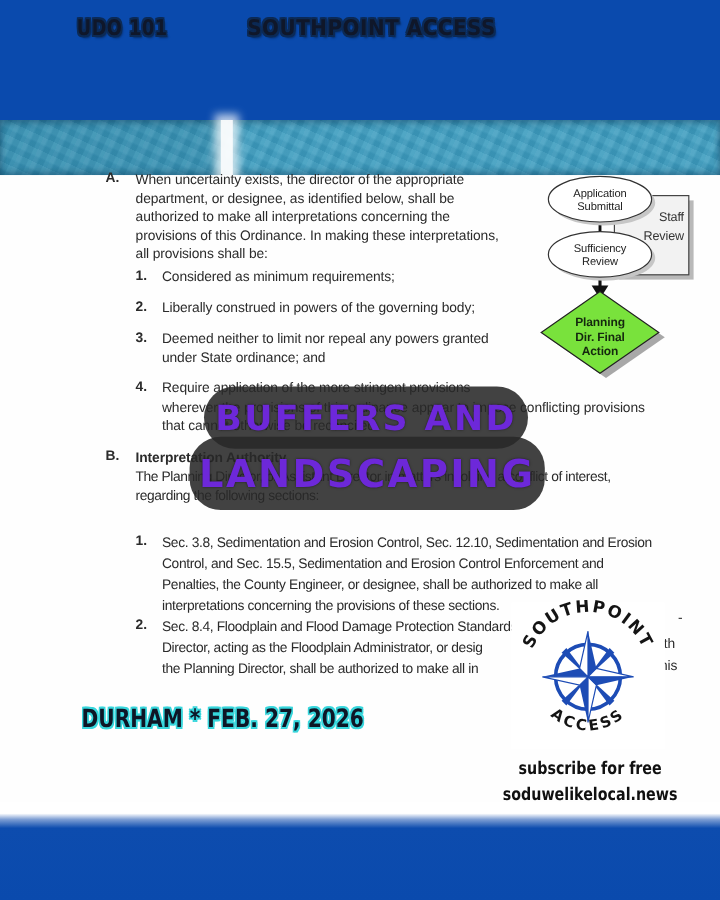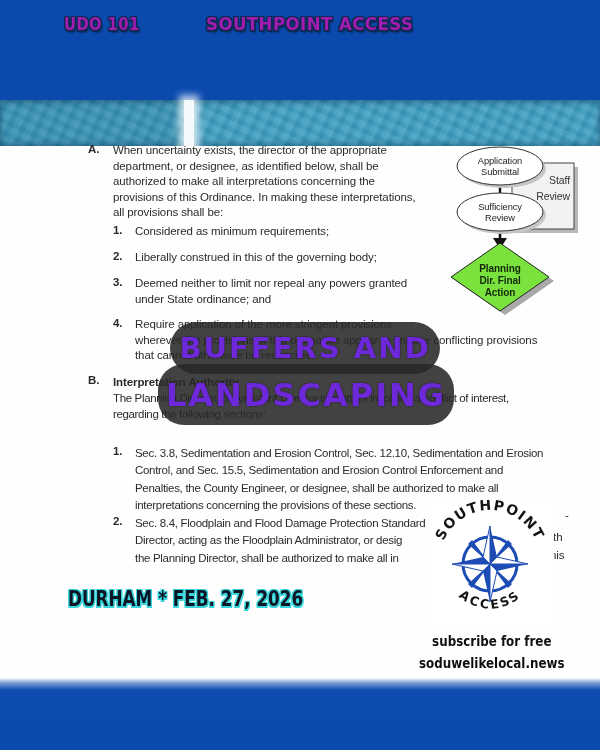--- a/index.html
+++ b/index.html
@@ -10,21 +10,21 @@
   .bottom-band{position:absolute;left:0;top:668px;width:600px;height:82px;
     background:linear-gradient(180deg,#ffffff 0%,#ffffff 12%,#7f9fd4 18%,#0d4cae 27%,#0a4aad 100%);}
   
   .teal-band{position:absolute;left:0;top:100px;width:600px;height:46px;background:#3f9ec0;
     background-image:
       repeating-linear-gradient(115deg,rgba(255,255,255,0.07) 0 3px,rgba(0,40,70,0.06) 5px 9px,rgba(255,255,255,0.04) 10px 13px),
       repeating-linear-gradient(25deg,rgba(0,40,70,0.05) 0 4px,rgba(255,255,255,0.05) 6px 11px);
     box-shadow:inset 0 3px 5px rgba(0,35,65,.35), inset 0 -3px 5px rgba(0,35,65,.3);}
   .teal-left{position:absolute;left:0;top:0;width:188px;height:46px;background:rgba(0,45,80,0.10);}
   .hdr-text{position:absolute;top:0;height:46px;display:flex;align-items:center;
-    font-family:"DejaVu Sans",sans-serif;font-weight:bold;color:#a21caf;font-size:18px;letter-spacing:.5px;
+    font-family:"DejaVu Sans",sans-serif;font-weight:bold;color:#0f172a;font-size:18px;letter-spacing:.5px;
     text-shadow:-1.5px -1.5px 0 #0c2a55,1.5px -1.5px 0 #0c2a55,-1.5px 1.5px 0 #0c2a55,1.5px 1.5px 0 #0c2a55,
       0 -1.5px 0 #0c2a55,0 1.5px 0 #0c2a55,-1.5px 0 0 #0c2a55,1.5px 0 0 #0c2a55,2px 3px 2px rgba(0,0,0,.4);}
   .hdr-text>span{display:inline-block;transform-origin:left center;}
   #udo-tag{left:64px;} #udo-tag>span{transform:scaleX(.82);}
   #brand-title{left:206px;} #brand-title>span{transform:scaleX(.92);}
   .hdr-divider{position:absolute;left:184px;top:100px;width:10px;height:46px;background:#ffffff;
     box-shadow:0 0 7px 5px rgba(255,255,255,.75);opacity:.95;}
   
   .doc{position:absolute;left:0;top:146px;width:600px;height:522px;background:#fefefe;color:#2b2b2b;
     font-size:11.5px;letter-spacing:-0.1px;}
@@ -87,21 +87,21 @@
       <div class="ln">provisions of this Ordinance. In making these interpretations,</div>
       <div class="ln">all provisions shall be:</div>
     </div>
 
     <div class="blk" style="left:135px;top:78px;">
       <div class="num">1.</div>
       <div class="ln">Considered as minimum requirements;</div>
     </div>
     <div class="blk" style="left:135px;top:104px;">
       <div class="num">2.</div>
-      <div class="ln">Liberally construed in this of the governing body;</div>
+      <div class="ln">Liberally construed in powers of the governing body;</div>
     </div>
     <div class="blk" style="left:135px;top:130px;">
       <div class="num">3.</div>
       <div class="ln">Deemed neither to limit nor repeal any powers granted</div>
       <div class="ln">under State ordinance; and</div>
     </div>
     <div class="blk" style="left:135px;top:171px;">
       <div class="num">4.</div>
       <div class="ln">Require application of the more stringent provisions</div>
       <div class="ln">wherever the provisions of this ordinance appear to impose conflicting provisions</div>

